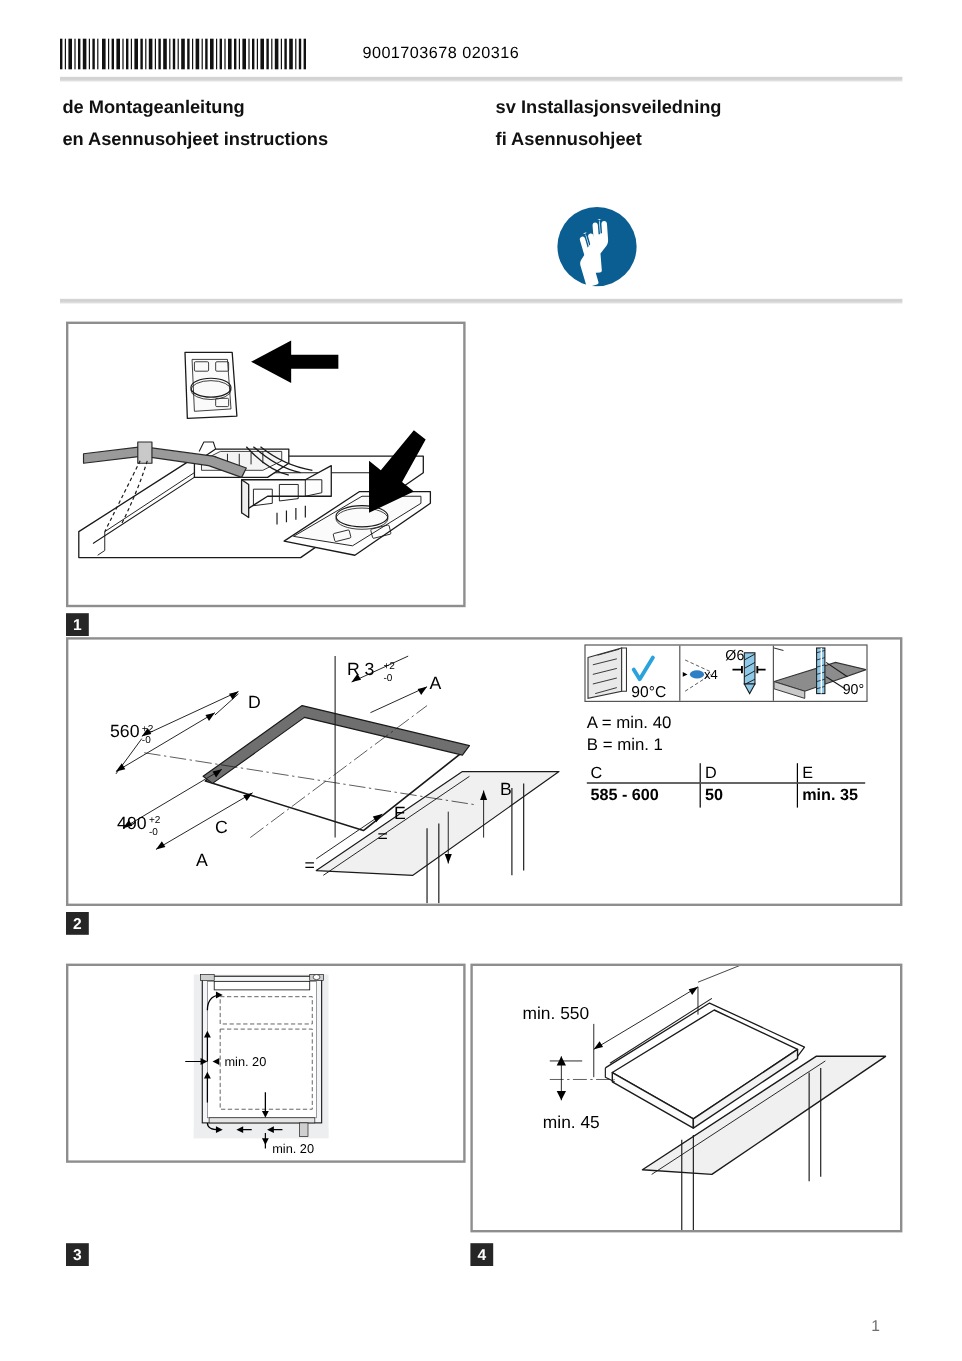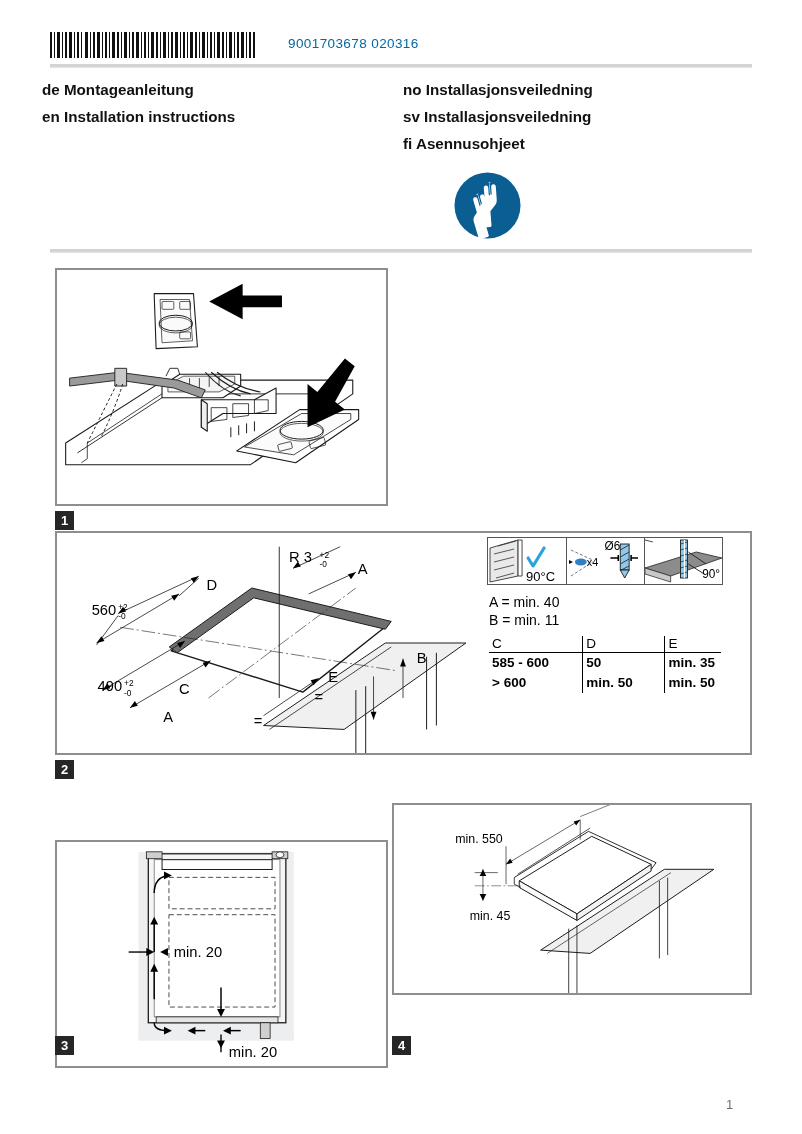--- a/index.html
+++ b/index.html
@@ -27,41 +27,41 @@
   #barcode {
     position: absolute;
     left: 0;
     top: 0;
     width: 205px;
     height: 26px;
   }
   #barcode svg { display: block; }
   #doc-number {
     position: absolute;
-    left: 238px;
+    left: 252px;
     top: 4px;
     font-size: 13.5px;
     letter-spacing: 0.4px;
-    color: #0369a1;
+    color: #000000;
   }
 
   .rule {
     position: absolute;
     left: 50px;
     width: 702px;
     height: 4px;
     background: linear-gradient(to bottom, #d6d6d6 0%, #d0d0d0 45%, #e8e8e8 100%);
   }
   #rule-top { top: 64px; }
   #rule-mid { top: 249px; }
 
   
   #languages {
     position: absolute;
-    left: 40px;
+    left: 50px;
     top: 76px;
     width: 702px;
     height: 165px;
   }
   .lang-col { position: absolute; top: 0; }
   #lang-col-left { left: 2px; }
   #lang-col-right { left: 363px; }
   .lang-item {
     font-size: 15.2px;
     font-weight: bold;
@@ -80,22 +80,22 @@
   
   .figure-box {
     position: absolute;
     border: 2px solid #8e8e8e;
     background: #ffffff;
     box-sizing: border-box;
     overflow: hidden;
   }
   #figure-1-box { left: 55px; top: 268px; width: 333px; height: 238px; }
   #figure-2-box { left: 55px; top: 531px; width: 697px; height: 224px; }
-  #figure-3-box { left: 55px; top: 840px; width: 333px; height: 228px; }
-  #figure-4-box { left: 392px; top: 803px; width: 360px; height: 192px; }
+  #figure-3-box { left: 55px; top: 803px; width: 333px; height: 166px; }
+  #figure-4-box { left: 392px; top: 803px; width: 360px; height: 224px; }
 
   .fig-badge {
     position: absolute;
     width: 19px;
     height: 19px;
     background: #262626;
     color: #ffffff;
     font-size: 13px;
     font-weight: bold;
     line-height: 19px;
@@ -252,24 +252,23 @@
     </svg>
   </div>
   <div id="doc-number">9001703678 020316</div>
 </div>
 
 <div class="rule" id="rule-top"></div>
 
 <div id="languages">
   <div class="lang-col" id="lang-col-left">
     <div class="lang-item">de Montageanleitung</div>
-    <div class="lang-item">en Installation instructions</div>
+    <div class="lang-item">en Asennusohjeet instructions</div>
   </div>
   <div class="lang-col" id="lang-col-right">
-    <div class="lang-item">no Installasjonsveiledning</div>
     <div class="lang-item">sv Installasjonsveiledning</div>
     <div class="lang-item">fi Asennusohjeet</div>
   </div>
 
   <div id="gloves-pictogram">
     <svg viewBox="0 0 67 67" width="67" height="67" aria-hidden="true">
       <circle cx="33.5" cy="33.5" r="33" fill="#0a5e92"></circle>
       <g fill="#ffffff">
         <path d="M33.5 10.5c1.5 0 2.2 1.1 2.3 2.4l.7 9.6 1.2-.1-.5-7.6c-.1-1.5.8-2.5 2.2-2.6 1.4-.1 2.3.9 2.4 2.3l.9 12.6c.2 2.4-.2 4.1-1.3 5.6l-5 6.6 1.1 13.9c.1 1-.6 1.8-1.6 1.9l-8.7.7-1.4-18.6c-.2-2.6.5-4 2.2-5.6l2.8-2.7-1-12.9c-.1-1.4.7-2.4 2.1-2.5 1.3-.1 2.2.8 2.3 2.1l.6 7.7 1.2-.1-.8-10.3c-.1-1.4.7-2.4 2.3-2.4z"></path>
         <path d="M21.6 22.6c1.4-.4 2.5.3 2.9 1.6l2.7 9.1 1.1-.4-2.1-7.3c-.4-1.4.2-2.6 1.6-3 1.3-.4 2.4.3 2.8 1.6l3.6 12.1c.7 2.3.6 4-.1 5.7l-3.3 7.6 3.9 13.3c.3 1-.2 1.9-1.2 2.2l-8.4 2.5-5.3-17.9c-.7-2.5-.3-4 1-5.9l2.1-3.2-3.6-12.4c-.4-1.3.1-2.5 1.5-2.9 1.3-.4 2.3.3 2.7 1.5l2.2 7.4 1.1-.3-2.9-9.9c-.4-1.3.2-2.5 1.7-2.9z"></path>
@@ -464,41 +463,36 @@
           <path d="M40 2 L40 40" stroke="#ffffff" stroke-width="1.2"></path>
           <path d="M44 14 L62 26" stroke="#1a1a1a" stroke-width="0.9" fill="none"></path>
           <path d="M44 26 L60 36" stroke="#1a1a1a" stroke-width="0.9" fill="none"></path>
           <path d="M0 2 L8 4" stroke="#333" stroke-width="0.9"></path>
           <text x="58" y="40" font-size="12" font-family="Liberation Sans, sans-serif" fill="#000">90°</text>
         </svg>
       </div>
     </div>
 
     <div class="ab-line" id="line-a">A = min. 40</div>
-    <div class="ab-line" id="line-b">B = min. 11</div>
+    <div class="ab-line" id="line-b">B = min. 1</div>
 
     <table id="cde-table">
       <thead>
         <tr>
           <th>C</th>
           <th>D</th>
           <th>E</th>
         </tr>
       </thead>
       <tbody>
         <tr>
           <td>585 - 600</td>
           <td>50</td>
           <td>min. 35</td>
         </tr>
-        <tr>
-          <td>&gt; 600</td>
-          <td>min. 50</td>
-          <td>min. 50</td>
-        </tr>
       </tbody>
     </table>
   </div>
 </div>
 <div class="fig-badge" id="badge-2">2</div>
 
 <div class="figure-box" id="figure-3-box">
   <svg class="fig-svg" viewBox="0 0 333 228" aria-hidden="true">
 
     <rect x="82" y="10" width="158" height="192" fill="#eceef0"></rect>

